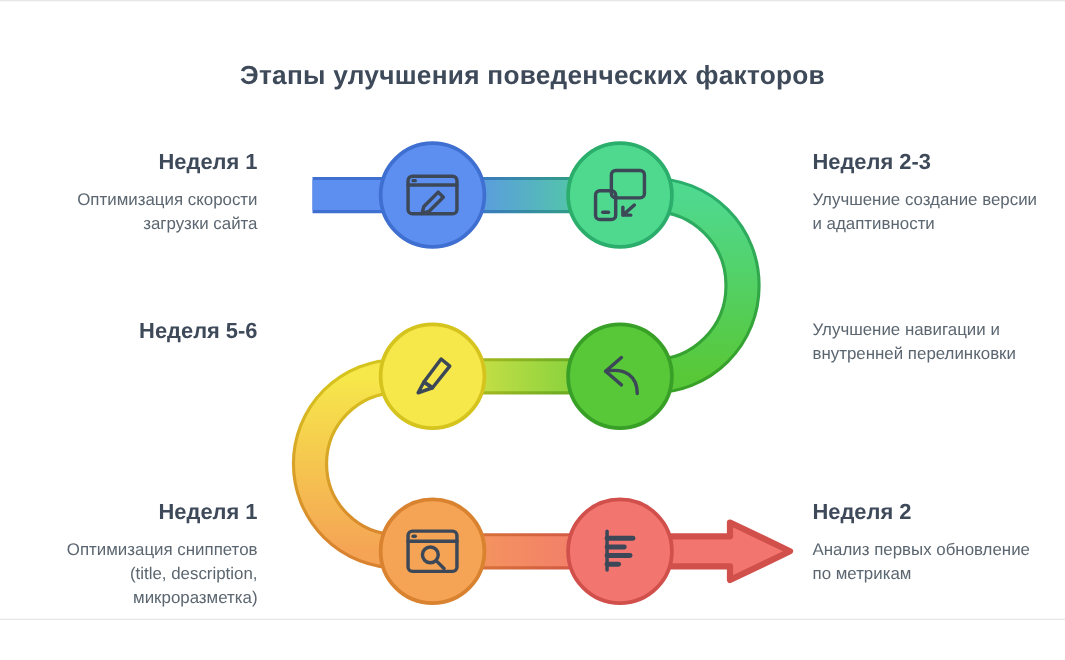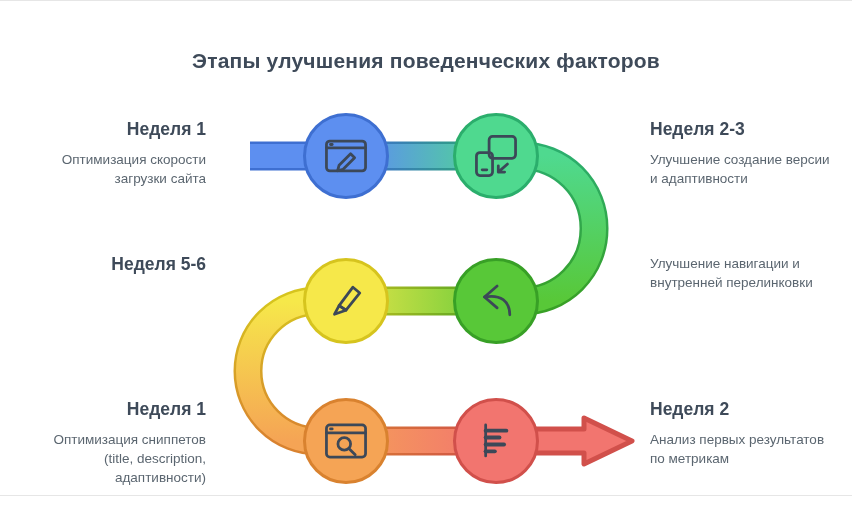--- a/index.html
+++ b/index.html
@@ -171,21 +171,21 @@
   <div class="label side-left r2">
     <div class="week">Неделя 5-6</div>
   </div>
 
   <div class="label side-right r2">
     <div class="desc">Улучшение навигации и внутренней перелинковки</div>
   </div>
 
   <div class="label side-left r3">
     <div class="week">Неделя 1</div>
-    <div class="desc">Оптимизация сниппетов (title, description, адаптивности)</div>
+    <div class="desc">Оптимизация сниппетов (title, description, микроразметка)</div>
   </div>
 
   <div class="label side-right r3">
     <div class="week">Неделя 2</div>
-    <div class="desc">Анализ первых результатов по метрикам</div>
+    <div class="desc">Анализ первых обновление по метрикам</div>
   </div>
 
 </div>
 
 </body></html>

